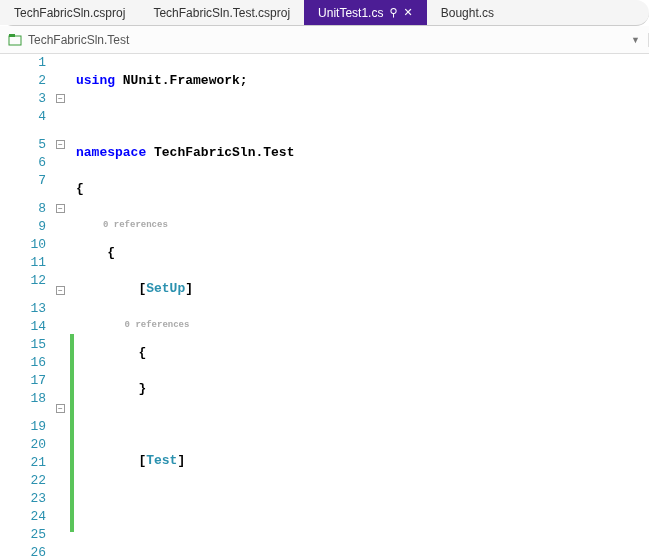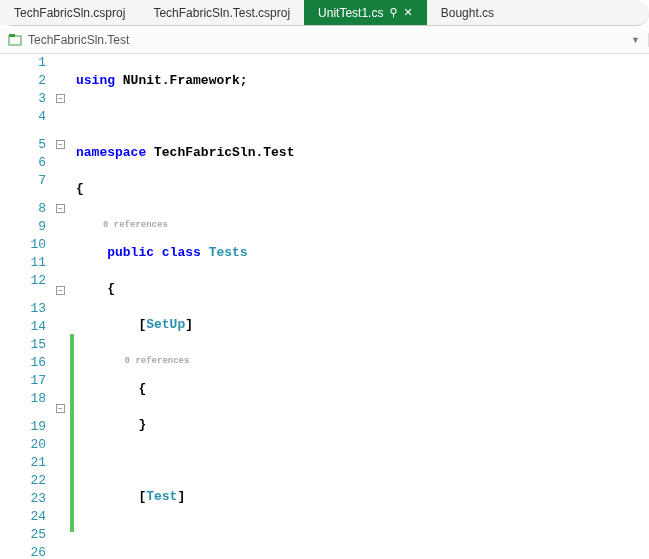--- a/index.html
+++ b/index.html
@@ -1,20 +1,20 @@
 <!DOCTYPE html>
 <html><head>
 <meta charset="utf-8">
 <style>
   * { margin: 0; padding: 0; box-sizing: border-box; }
   body { font-family: 'Segoe UI', Tahoma, sans-serif; font-size: 13px; background: #fff; width: 649px; height: 559px; overflow: hidden; }
   
   .tabs { display: flex; height: 26px; background: #f5f5f5; border-bottom: 1px solid #ccc; border-radius: 13px; }
   .tab { padding: 4px 14px; background: #f5f5f5; color: #333; cursor: pointer; display: flex; align-items: center; gap: 6px; font-size: 12px; }
-  .tab.active { background: #15803d; color: #fff; }
+  .tab.active { background: #4c1d95; color: #fff; }
   .tab .pin, .tab .close { font-size: 11px; }
   
   .navbar { display: flex; height: 28px; border-bottom: 1px solid #ddd; align-items: center; background: #fcfcfc; }
   .nav-half { flex: 1; display: flex; align-items: center; padding: 0 8px; gap: 6px; color: #555; font-size: 12px; }
   .nav-half:first-child { border-right: 1px solid #ddd; }
   .nav-icon { width: 14px; height: 14px; display: inline-flex; align-items: center; justify-content: center; }
   .dropdown-arrow { margin-left: auto; font-size: 9px; color: #777; }
   
   .editor { display: flex; height: calc(100% - 54px); font-family: Consolas, 'Courier New', monospace; font-size: 13px; line-height: 18px; background: #fff; position: relative; }
   .gutter { width: 56px; background: #fff; text-align: right; padding-right: 10px; color: #2b91af; user-select: none; }
@@ -115,21 +115,20 @@
   <div class="change-col">
     <div class="mark" style="top:280px; height:198px;"></div>
   </div>
 
   <div class="code">
 <div class="row"><span class="kw">using</span><span> NUnit.Framework;</span></div>
 <div class="row"></div>
 <div class="row"><span class="kw">namespace</span><span> TechFabricSln.Test</span></div>
 <div class="row"><span>{</span></div>
 <div class="row extra">     <span class="comment">0 references</span></div>
-<div class="row">    <span class="kw">public</span><span class="kw"> class</span><span class="type"> Tests</span></div>
 <div class="row">    <span>{</span></div>
 <div class="row">        [<span class="attr">SetUp</span>]</div>
 <div class="row extra">         <span class="comment">0 references</span></div>
 <div class="row">        <span>{</span></div>
 <div class="row">        <span>}</span></div>
 <div class="row"></div>
 <div class="row">        [<span class="attr">Test</span>]</div>
 
 
 

